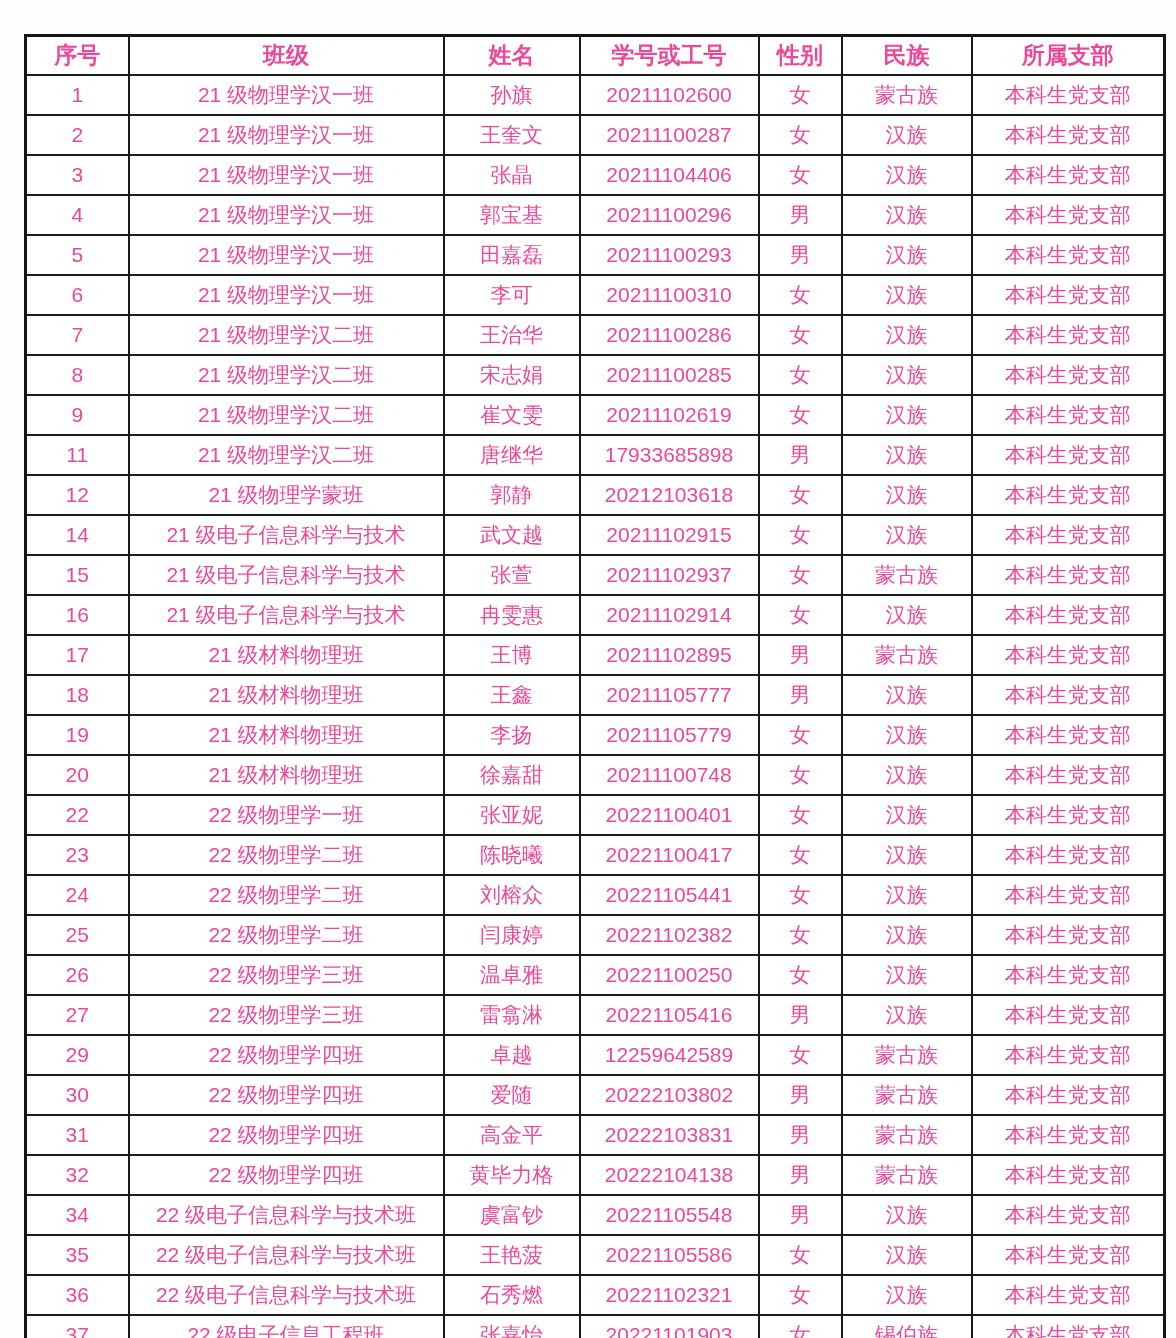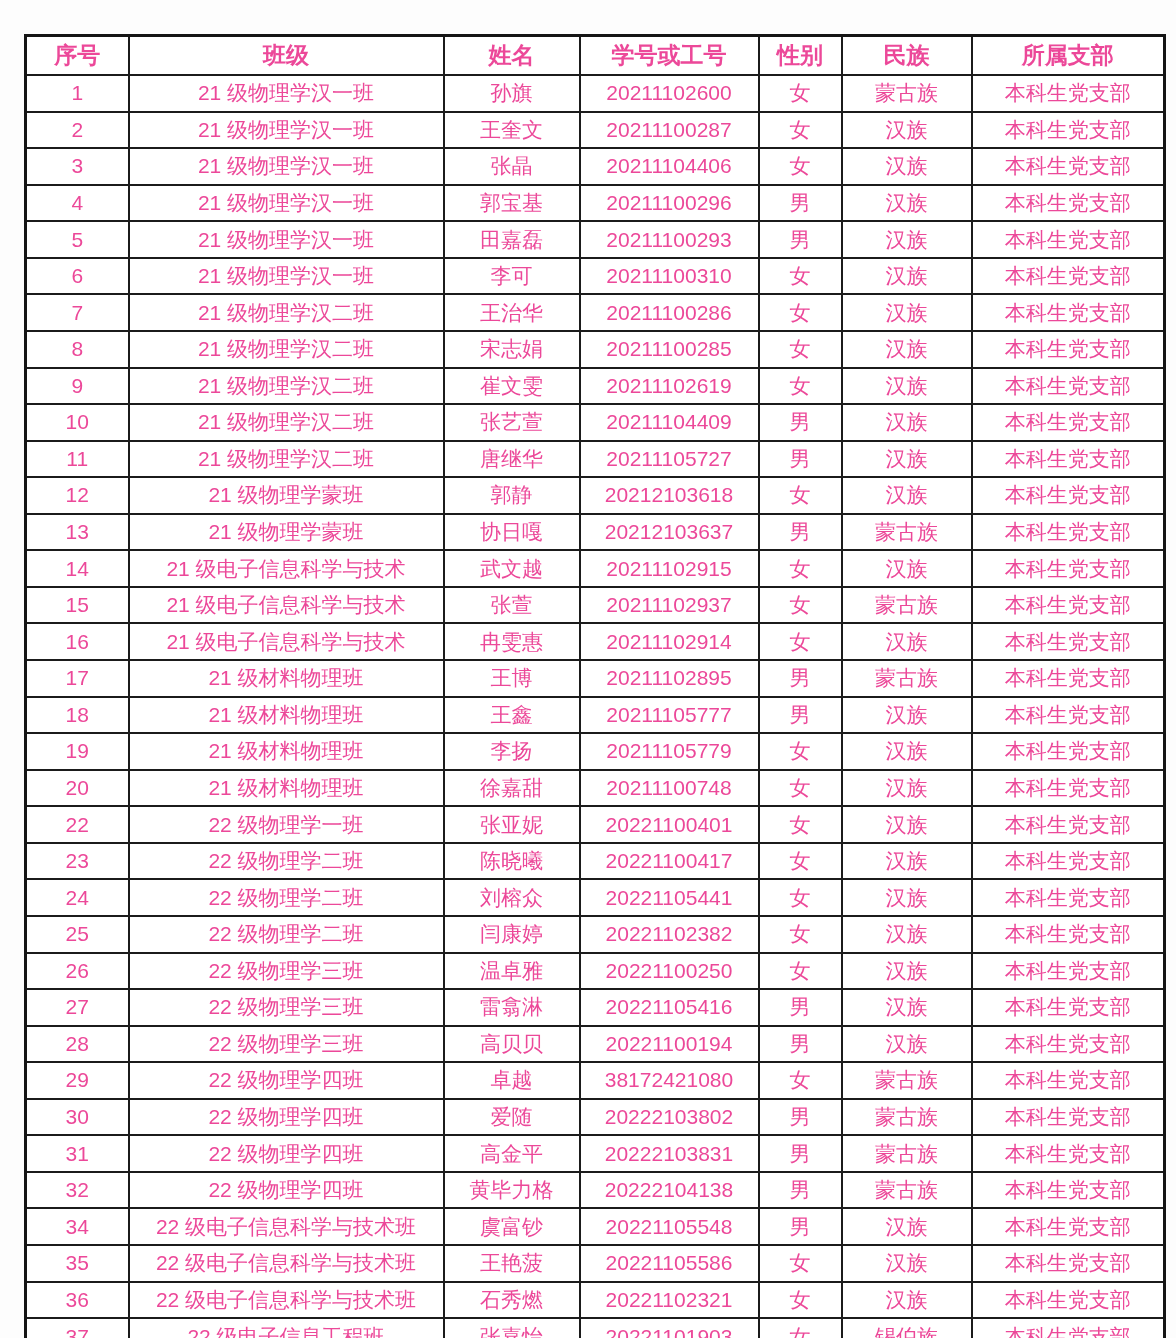--- a/index.html
+++ b/index.html
@@ -164,59 +164,41 @@
   <tr>
     <td>9</td>
     <td>21 级物理学汉二班</td>
     <td>崔文雯</td>
     <td>20211102619</td>
     <td>女</td>
     <td>汉族</td>
     <td>本科生党支部</td>
   </tr>
 
-  <tr>
-    <td>10</td>
-    <td>21 级物理学汉二班</td>
-    <td>张艺萱</td>
-    <td>20211104409</td>
-    <td>男</td>
-    <td>汉族</td>
-    <td>本科生党支部</td>
-  </tr>
 
   <tr>
     <td>11</td>
     <td>21 级物理学汉二班</td>
     <td>唐继华</td>
-    <td>20211105727</td>
+    <td>17933685898</td>
     <td>男</td>
     <td>汉族</td>
     <td>本科生党支部</td>
   </tr>
 
   <tr>
     <td>12</td>
     <td>21 级物理学蒙班</td>
     <td>郭静</td>
     <td>20212103618</td>
     <td>女</td>
     <td>汉族</td>
     <td>本科生党支部</td>
   </tr>
 
-  <tr>
-    <td>13</td>
-    <td>21 级物理学蒙班</td>
-    <td>协日嘎</td>
-    <td>20212103637</td>
-    <td>男</td>
-    <td>蒙古族</td>
-    <td>本科生党支部</td>
-  </tr>
 
   <tr>
     <td>14</td>
     <td>21 级电子信息科学与技术</td>
     <td>武文越</td>
     <td>20211102915</td>
     <td>女</td>
     <td>汉族</td>
     <td>本科生党支部</td>
   </tr>
@@ -335,35 +317,26 @@
   <tr>
     <td>27</td>
     <td>22 级物理学三班</td>
     <td>雷翕淋</td>
     <td>20221105416</td>
     <td>男</td>
     <td>汉族</td>
     <td>本科生党支部</td>
   </tr>
 
-  <tr>
-    <td>28</td>
-    <td>22 级物理学三班</td>
-    <td>高贝贝</td>
-    <td>20221100194</td>
-    <td>男</td>
-    <td>汉族</td>
-    <td>本科生党支部</td>
-  </tr>
 
   <tr>
     <td>29</td>
     <td>22 级物理学四班</td>
     <td>卓越</td>
-    <td>38172421080</td>
+    <td>12259642589</td>
     <td>女</td>
     <td>蒙古族</td>
     <td>本科生党支部</td>
   </tr>
 
   <tr>
     <td>30</td>
     <td>22 级物理学四班</td>
     <td>爱随</td>
     <td>20222103802</td>

